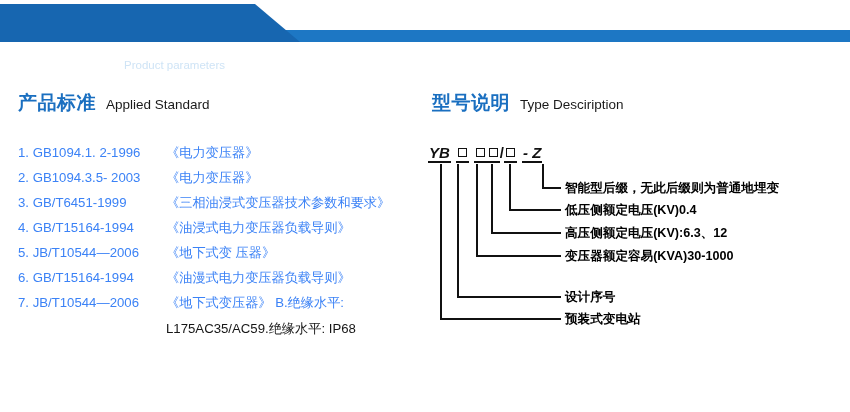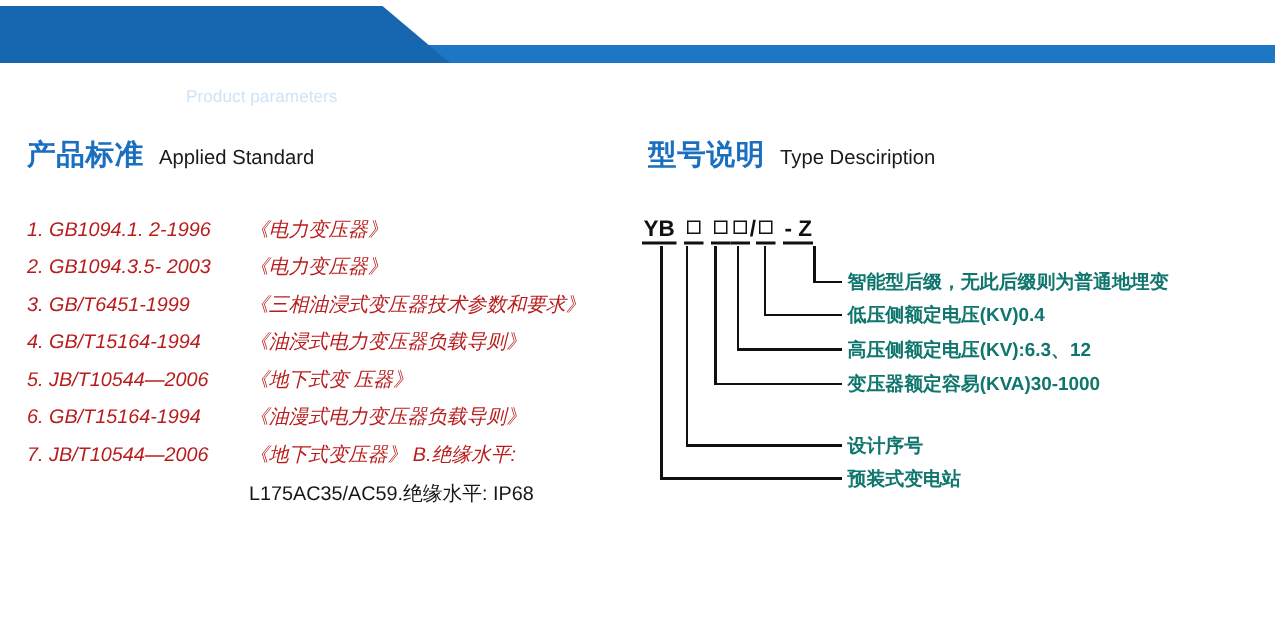--- a/index.html
+++ b/index.html
@@ -37,49 +37,49 @@
   .sect-cn { color:#1a6fc0; font-size:19px; font-weight:bold; letter-spacing:.5px; }
   .sect-en { color:#1a1a1a; font-size:13.5px; margin-left:10px; }
 
   #title-left  { left:18px;  top:90px; }
   #title-right { left:432px; top:90px; }
 
   
   #std-list { position:absolute; left:18px; top:145px; width:410px; }
   .std-row {
     display:flex; align-items:baseline;
-    font-size:13.2px; color:#b91c1c; margin-bottom:8.5px;
-    white-space:nowrap; line-height:1.25;font-style:italic;
+    font-size:13.2px; color:#3b82f6; margin-bottom:8.5px;
+    white-space:nowrap; line-height:1.25;
   }
   .std-code { display:inline-block; min-width:148px; }
   .std-name { display:inline-block; }
   .std-cont { font-size:13.2px; color:#161616; padding-left:148px; margin-top:2px; white-space:nowrap; }
 
   
   #diagram { position:absolute; left:425px; top:140px; width:425px; height:200px; }
 
   .code-line {
     position:absolute; left:3px; top:4px;
     font-size:15px; font-weight:bold; color:#111;
     font-family:"Liberation Sans","DejaVu Sans",sans-serif;
     letter-spacing:0px; white-space:nowrap;
   }
-  .code-line .seg { border-bottom:2px solid #111; padding:0 1px; }
+  .code-line .seg { border-bottom:2px solid #111; padding:0 1px;font-style:italic; }
   .code-line .box {
     display:inline-block; width:9px; height:9px;
     border:1.6px solid #111; vertical-align:1px; margin:0 1px;
   }
   .code-line .sp { display:inline-block; width:5px; }
 
   #leaders { position:absolute; left:0; top:0; width:425px; height:200px; }
 
   .callouts { position:absolute; left:0; top:0; width:425px; height:200px; }
   .callout {
     position:absolute; left:140px;
-    font-size:12.6px; font-weight:bold; color:#0f766e;
+    font-size:12.6px; font-weight:bold; color:#000000;
     white-space:nowrap; line-height:1;
   }
 </style>
 </head>
 <body>
 
 <div id="page">
 
   <div class="banner">
     <div class="banner-light"></div>

